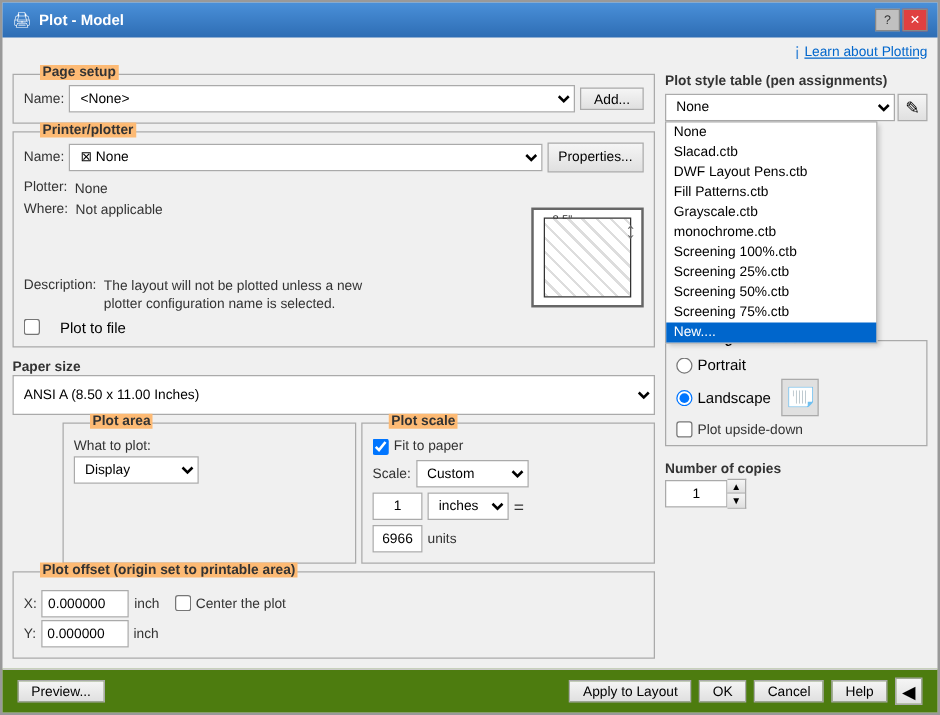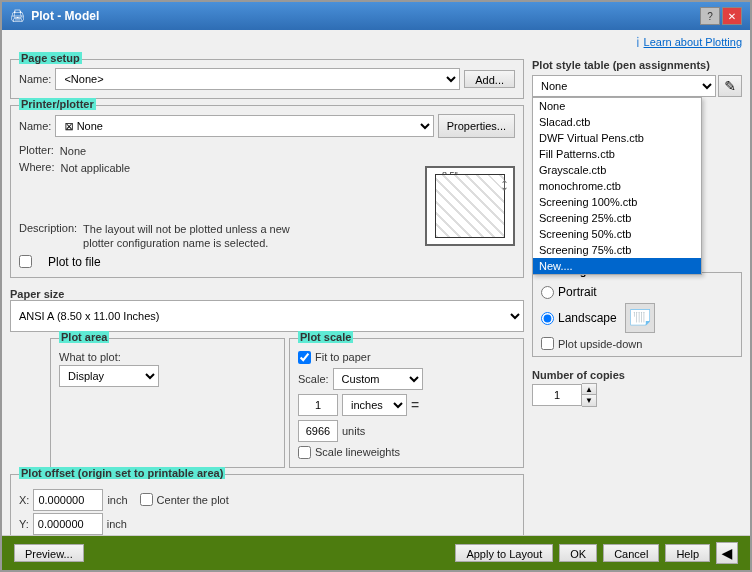--- a/index.html
+++ b/index.html
@@ -76,22 +76,22 @@
     }
     .group-box {
       border: 1px solid #aaa;
       padding: 4px 8px 8px 8px;
       background: #f0f0f0;
       position: relative;
     }
     .group-label {
       position: absolute;
       top: -8px;
-      left: 8px;
-      background: #5eead4;
+      left: 21px;
+      background: #fdba74;
       padding: 0 2px;
       font-size: 11px;
       font-weight: bold;
       color: #333;
     }
     .form-row {
       display: flex;
       align-items: center;
       gap: 4px;
       margin-top: 4px;
@@ -550,24 +550,20 @@
             <input type="text" class="spinner-input" style="width: 40px;" value="1">
             <select class="units-select">
               <option value="inches">inches</option>
             </select>
             <span class="equals-sign">=</span>
           </div>
           <div class="form-row">
             <input type="text" class="spinner-input" style="width: 40px;" value="6966">
             <span class="units-label">units</span>
           </div>
-          <div class="checkbox-row">
-            <input type="checkbox" style="">
-            <label>Scale lineweights</label>
-          </div>
         </div>
       </div>
 
       <div class="offset-group">
         <span class="group-label">Plot offset (origin set to printable area)</span>
         <div style="display:flex; gap:12px; margin-top:6px;">
           <div class="form-row">
             <span class="form-label">X:</span>
             <input type="text" class="offset-input" value="0.000000" style="">
             <span class="form-label">inch</span>
@@ -591,21 +587,21 @@
         <div class="plot-style-label">Plot style table (pen assignments)</div>
         <div class="dropdown-with-btn" style="margin-top:4px; position:relative;">
           <select class="dropdown-select">
             <option value="None">None</option>
           </select>
           <button class="edit-btn">✎</button>
 
           <div class="dropdown-overlay">
             <div class="dropdown-item">None</div>
             <div class="dropdown-item">Slacad.ctb</div>
-            <div class="dropdown-item">DWF Virtual Pens.ctb</div>
+            <div class="dropdown-item">DWF Layout Pens.ctb</div>
             <div class="dropdown-item">Fill Patterns.ctb</div>
             <div class="dropdown-item">Grayscale.ctb</div>
             <div class="dropdown-item">monochrome.ctb</div>
             <div class="dropdown-item">Screening 100%.ctb</div>
             <div class="dropdown-item">Screening 25%.ctb</div>
             <div class="dropdown-item">Screening 50%.ctb</div>
             <div class="dropdown-item">Screening 75%.ctb</div>
             <div class="dropdown-item highlighted">New....</div>
           </div>
         </div>

